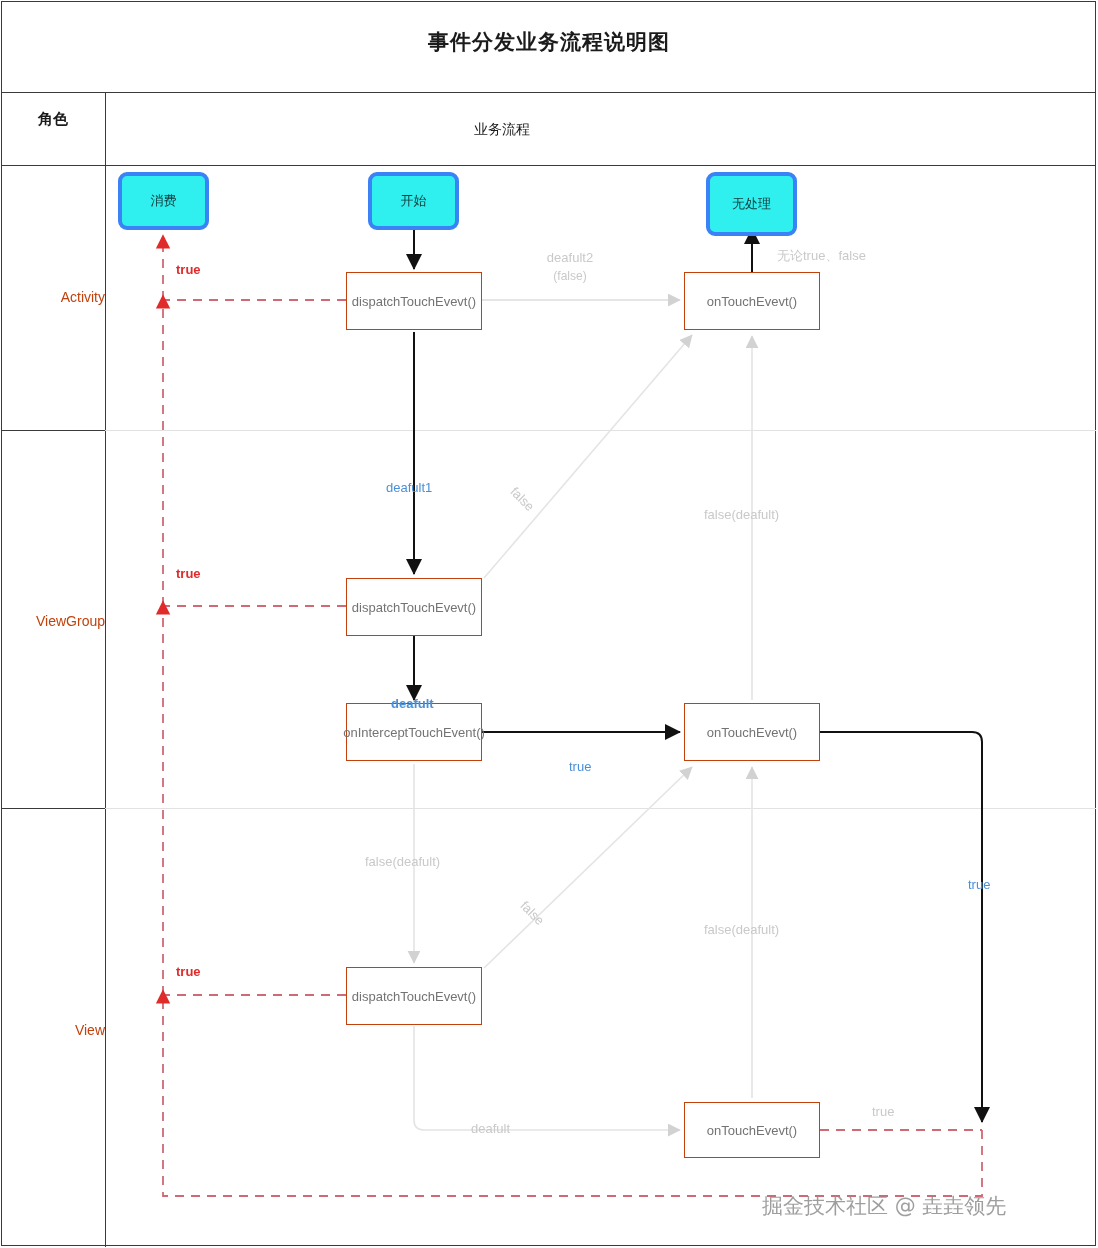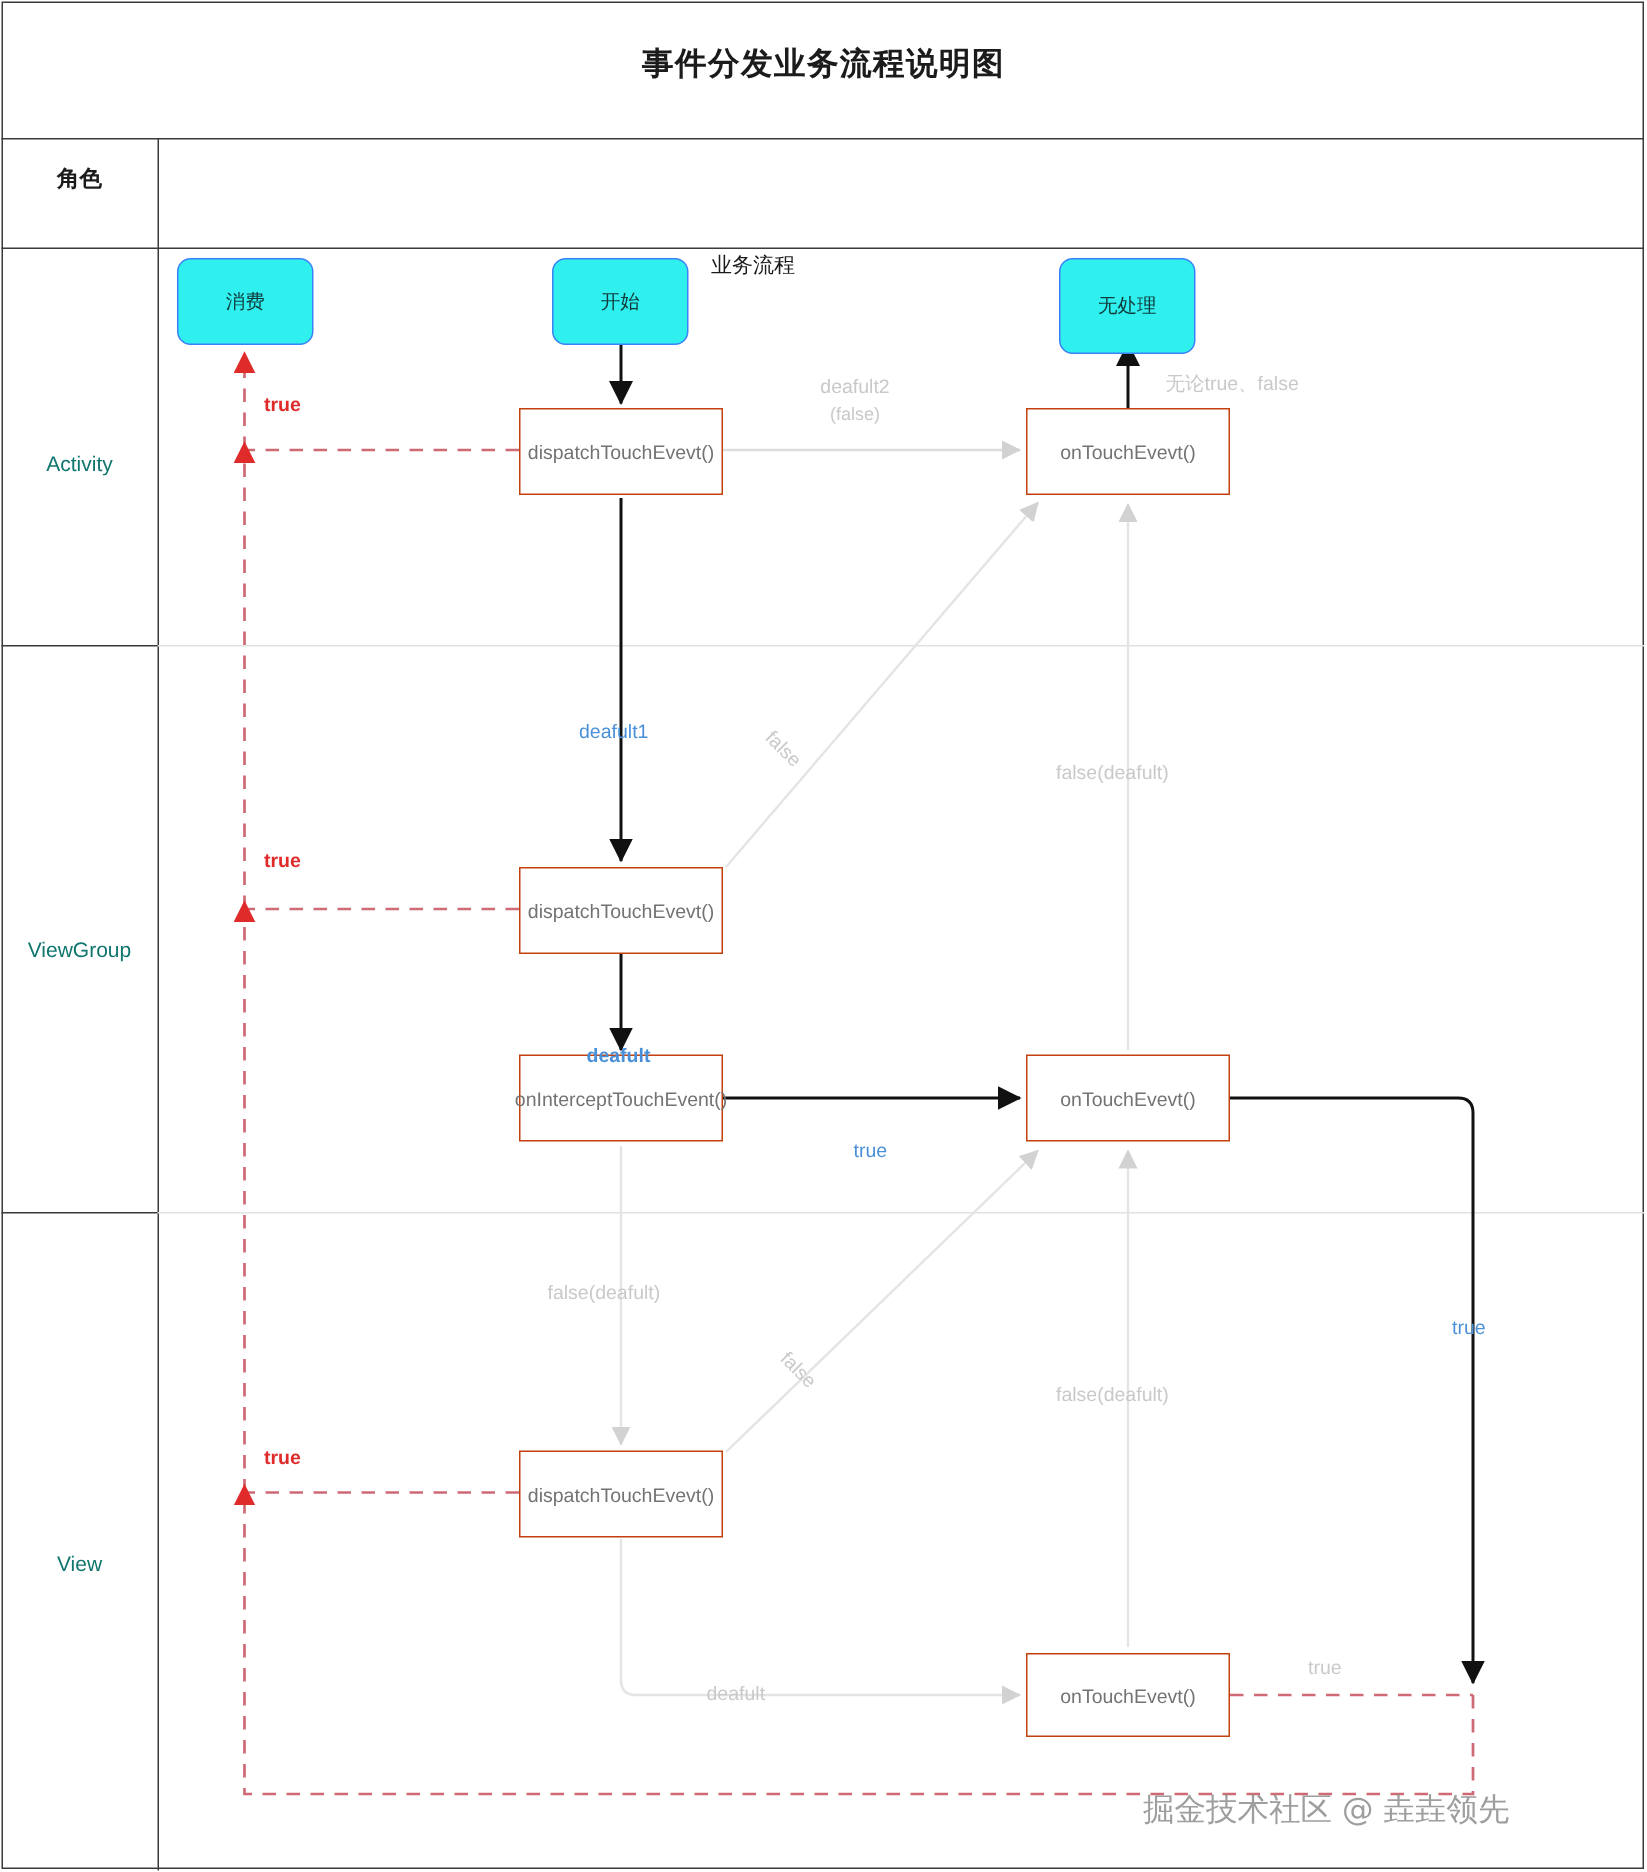--- a/index.html
+++ b/index.html
@@ -10,27 +10,27 @@
   .frame{position:absolute;left:1px;top:1px;width:1095px;height:1245px;border:1px solid #3a3a3a;box-sizing:border-box;}
   .hline{position:absolute;left:1px;width:1095px;height:0;border-top:1px solid #3a3a3a;}
   .vline{position:absolute;top:92px;width:0;height:1155px;border-left:1px solid #3a3a3a;}
   .rowline{position:absolute;left:105px;width:991px;height:0;border-top:1px solid #e2e2e2;}
 
   .title{position:absolute;left:0;top:28px;width:1098px;text-align:center;
          font-size:21px;font-weight:bold;color:#1b1b1b;letter-spacing:1px;}
   .colhead-role{position:absolute;left:1px;top:110px;width:104px;text-align:center;
          font-size:15px;font-weight:bold;color:#1b1b1b;}
   .colhead-flow{position:absolute;left:105px;top:121px;width:794px;text-align:center;
-         font-size:14px;color:#1b1b1b;margin-top:47px;}
-  .rowlabel{position:absolute;left:1px;width:104px;text-align:center;font-size:14px;color:#0f766e;margin-top:12px;}
+         font-size:14px;color:#1b1b1b;}
+  .rowlabel{position:absolute;left:1px;width:104px;text-align:right;font-size:14px;color:#c2410c;}
 
   
   .node{position:absolute;box-sizing:border-box;display:flex;align-items:center;justify-content:center;
         font-size:13px;color:#737373;background:#ffffff;border:1px solid #c2410c;text-align:center;}
-  .node.term{background:#30efef;border:1px solid #3b82f6;border-radius:9px;font-size:13px;color:#113a3a;}
+  .node.term{background:#30efef;border:4px solid #3b82f6;border-radius:9px;font-size:13px;color:#113a3a;}
 
   
   svg.layer{position:absolute;left:0;top:0;width:1098px;height:1248px;pointer-events:none;}
 
   
   .lbl{position:absolute;font-size:13px;white-space:nowrap;}
   .lbl.blue{color:#4a90d9;margin-top:36px;}
   .lbl.red{color:#e02b2b;font-weight:bold;}
   .lbl.gray{color:#c9c9c9;}
   .lbl.rot{transform:rotate(45deg);transform-origin:left top;}

